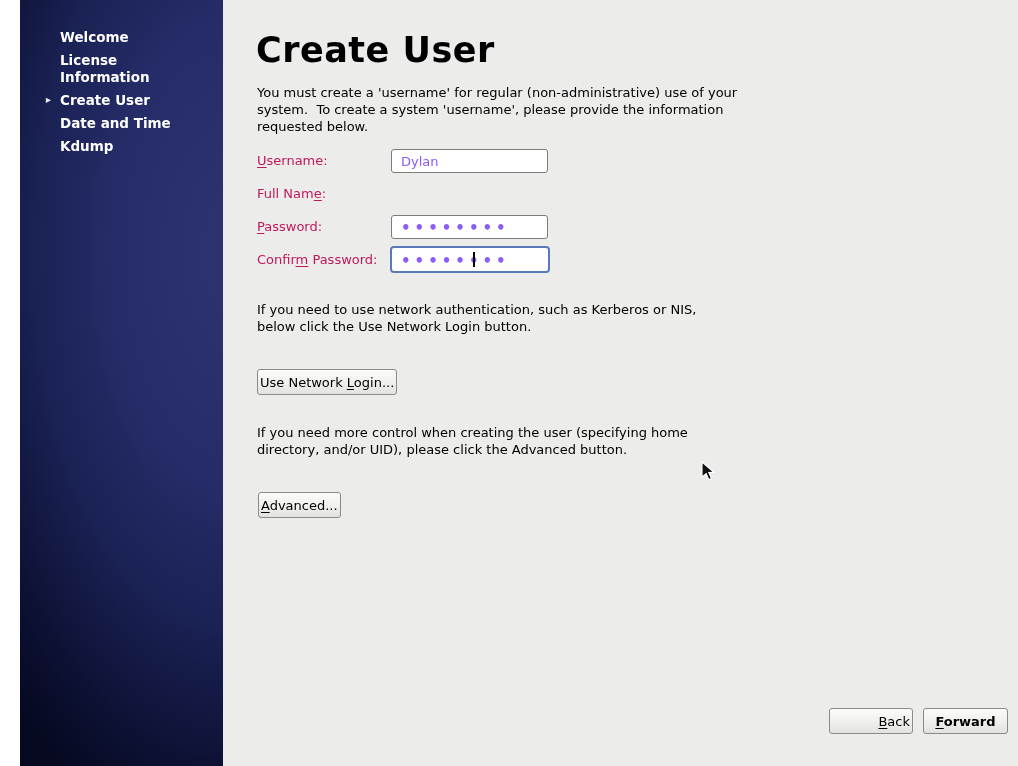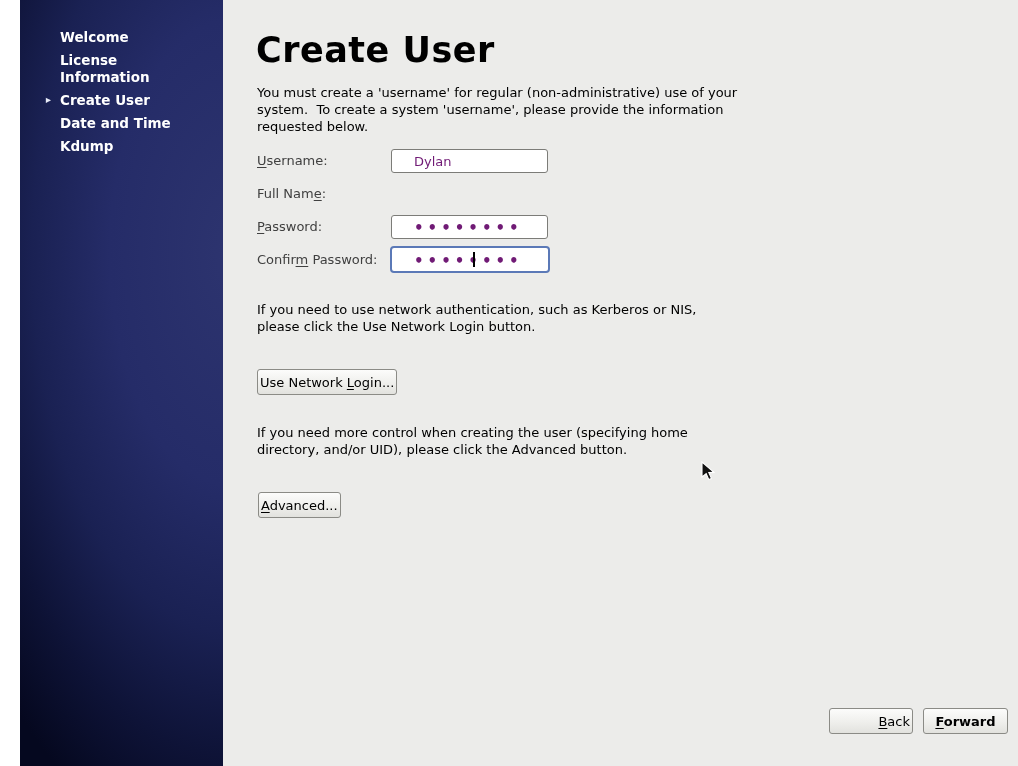--- a/index.html
+++ b/index.html
@@ -62,35 +62,35 @@
   .netnote { left: 237px; top: 301px; width: 520px; }
   .advnote { left: 237px; top: 424px; width: 520px; }
 
   
   .field-label {
     position: absolute;
     left: 237px;
     height: 24px;
     line-height: 24px;
     font-size: 13px;
-    color: #404040;
+    color: #be185d;
   }
   .mn { text-decoration: underline; text-underline-offset: 2px; }
   .text-entry {
     position: absolute;
     left: 371px;
     width: 157px;
     height: 24px;
     background: #ffffff;
     border: 1px solid #7c7c78;
     border-radius: 3px;
     font-family: "DejaVu Sans", sans-serif;
     font-size: 13px;
-    color: #701a75;
-    padding: 0 22px;
+    color: #8b5cf6;
+    padding: 0 9px;
     outline: none;
   }
   .text-entry.dots {
     font-size: 15px;
     font-weight: bold;
     letter-spacing: 4px;
     padding-top: 2px;
   }
   .text-entry.focused {
     left: 370px;
@@ -166,21 +166,21 @@
   <div class="field-label" style="top:182px"><span>Full Nam</span><span class="mn">e</span><span>:</span></div>
 
   <div class="field-label" style="top:215px"><span class="mn">P</span><span>assword:</span></div>
   <input class="text-entry dots" style="top: 215px;" type="text" value="••••••••">
 
   <div class="field-label" style="top:248px"><span>Confir</span><span class="mn">m</span><span> Password:</span></div>
   <input class="text-entry dots focused" style="top: 246px;" type="text" value="••••••••">
   <div class="caret"></div>
 
   <div class="body-text netnote">If you need to use network authentication, such as Kerberos or NIS,
-please click the Use Network Login button.</div>
+below click the Use Network Login button.</div>
   <button class="btn btn-network"><span>Use Network </span><span class="mn">L</span><span>ogin...</span></button>
 
   <div class="body-text advnote">If you need more control when creating the user (specifying home
 directory, and/or UID), please click the Advanced button.</div>
   <button class="btn btn-advanced"><span class="mn">A</span><span>dvanced...</span></button>
 
   <button class="btn btn-back"><span class="mn">B</span><span>ack</span></button>
   <button class="btn btn-forward"><span class="mn">F</span><span>orward</span></button>
 
   <svg class="mouse-cursor" width="15" height="21" viewBox="0 0 15 21">

